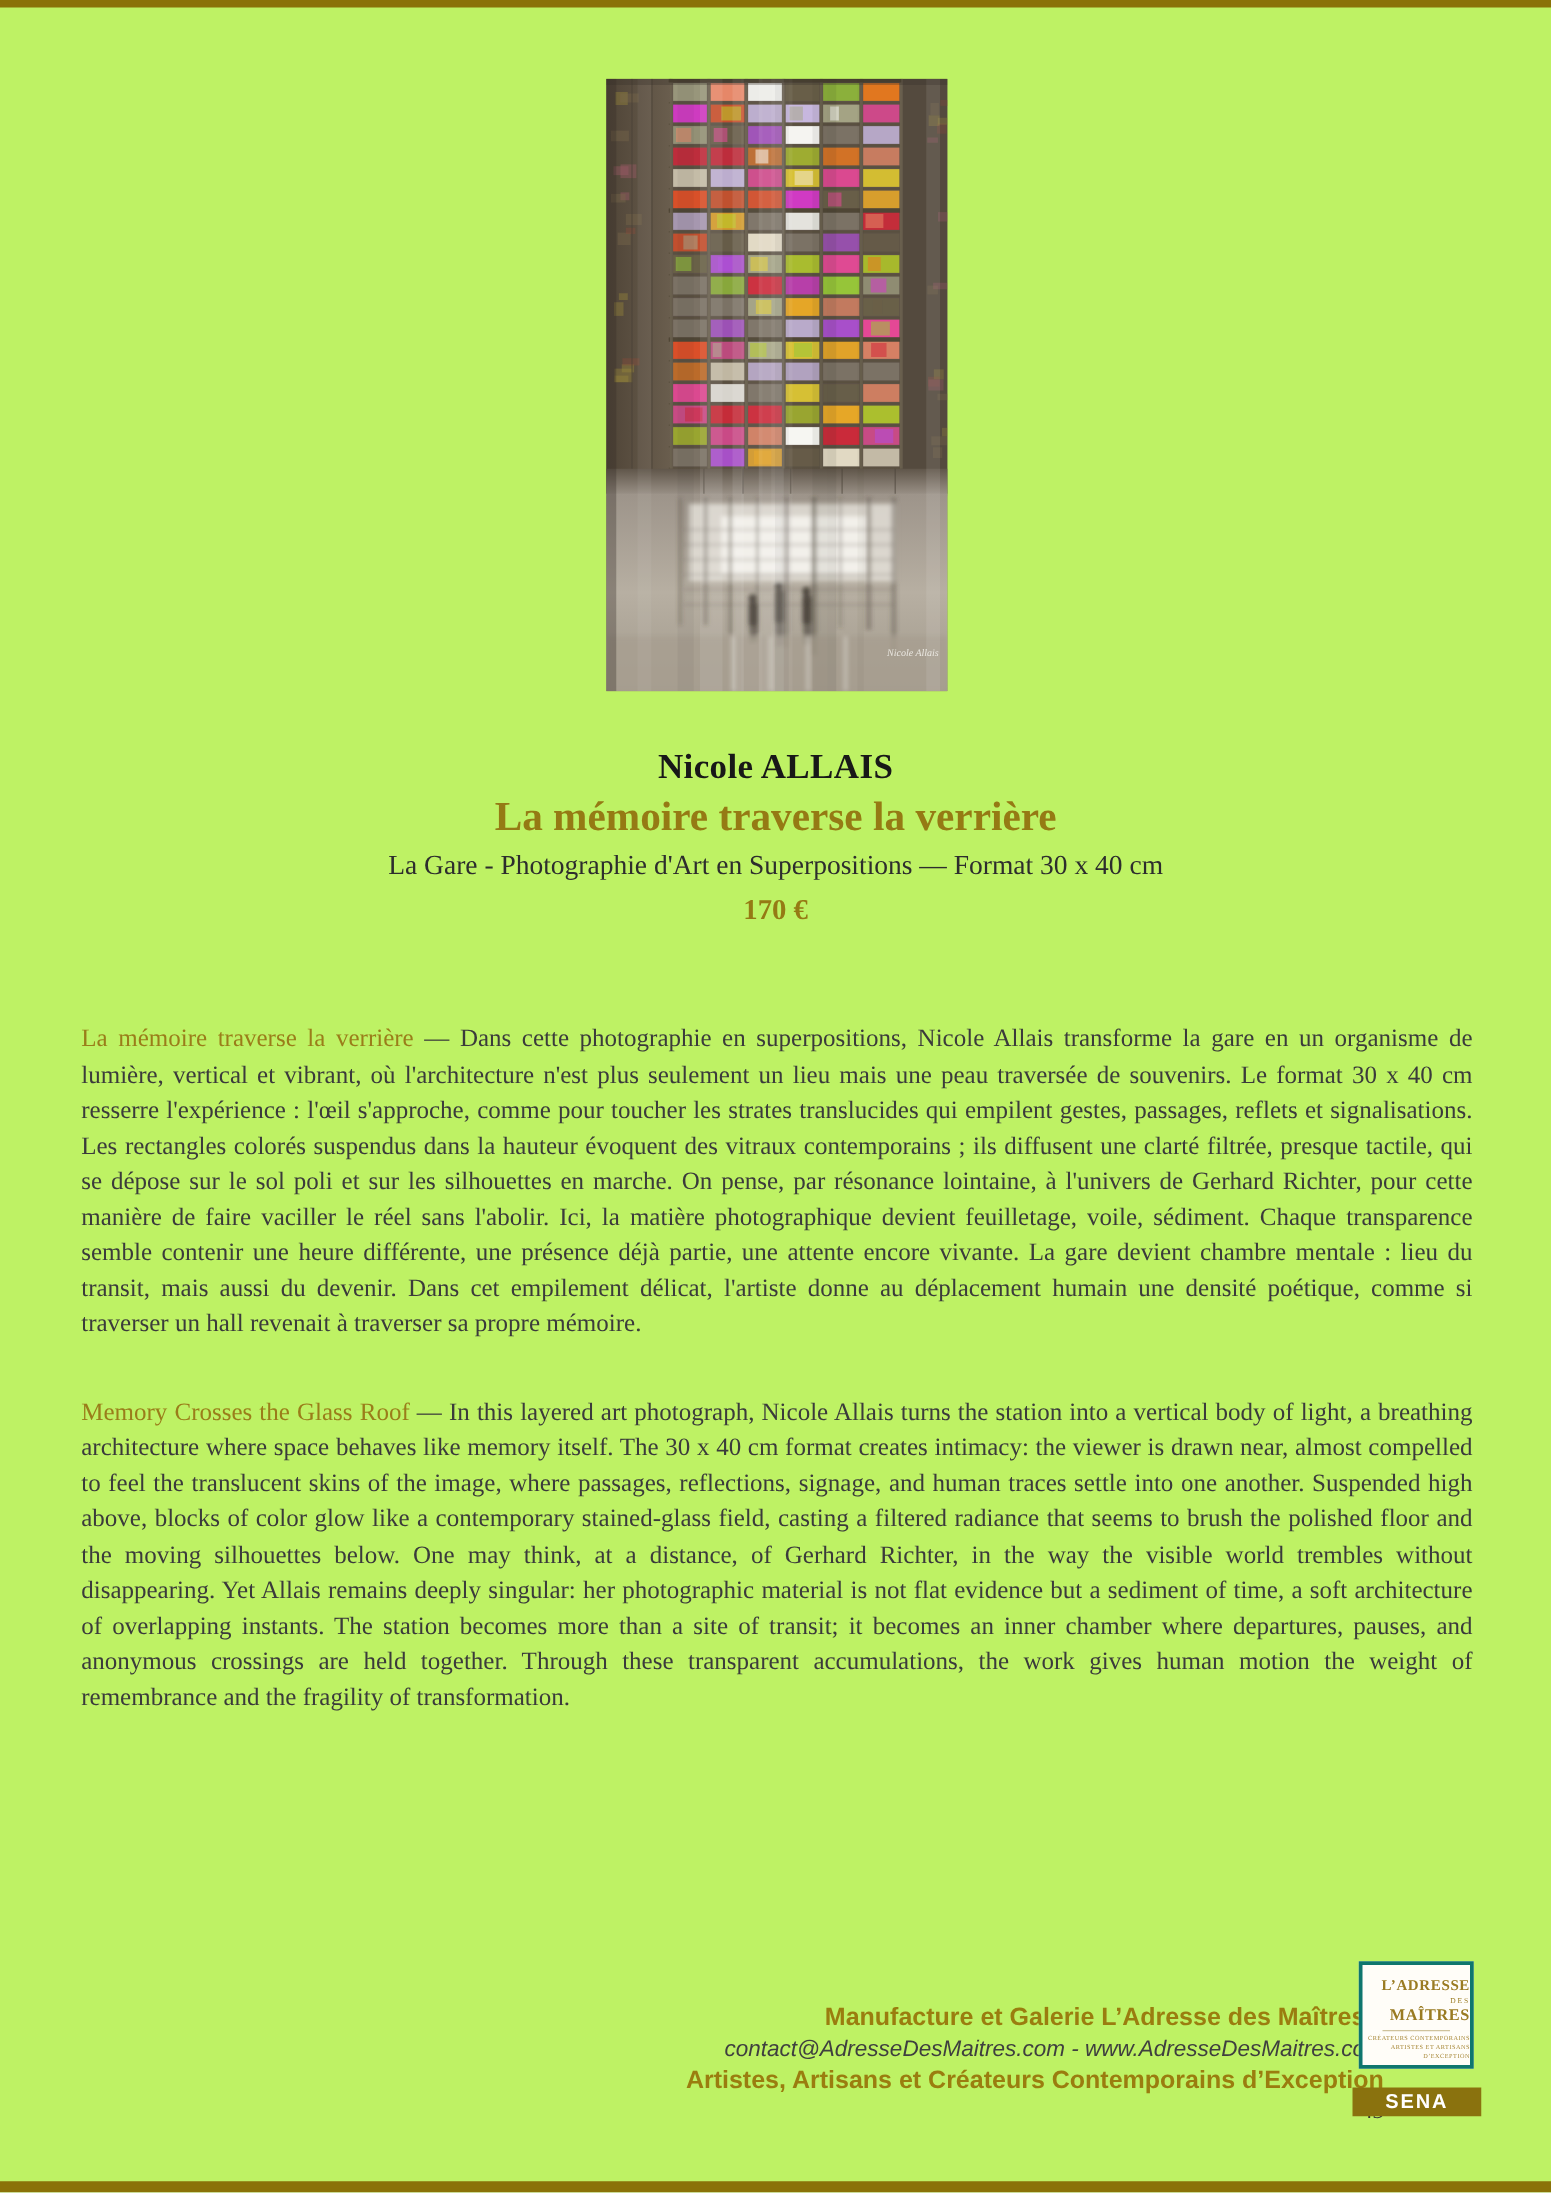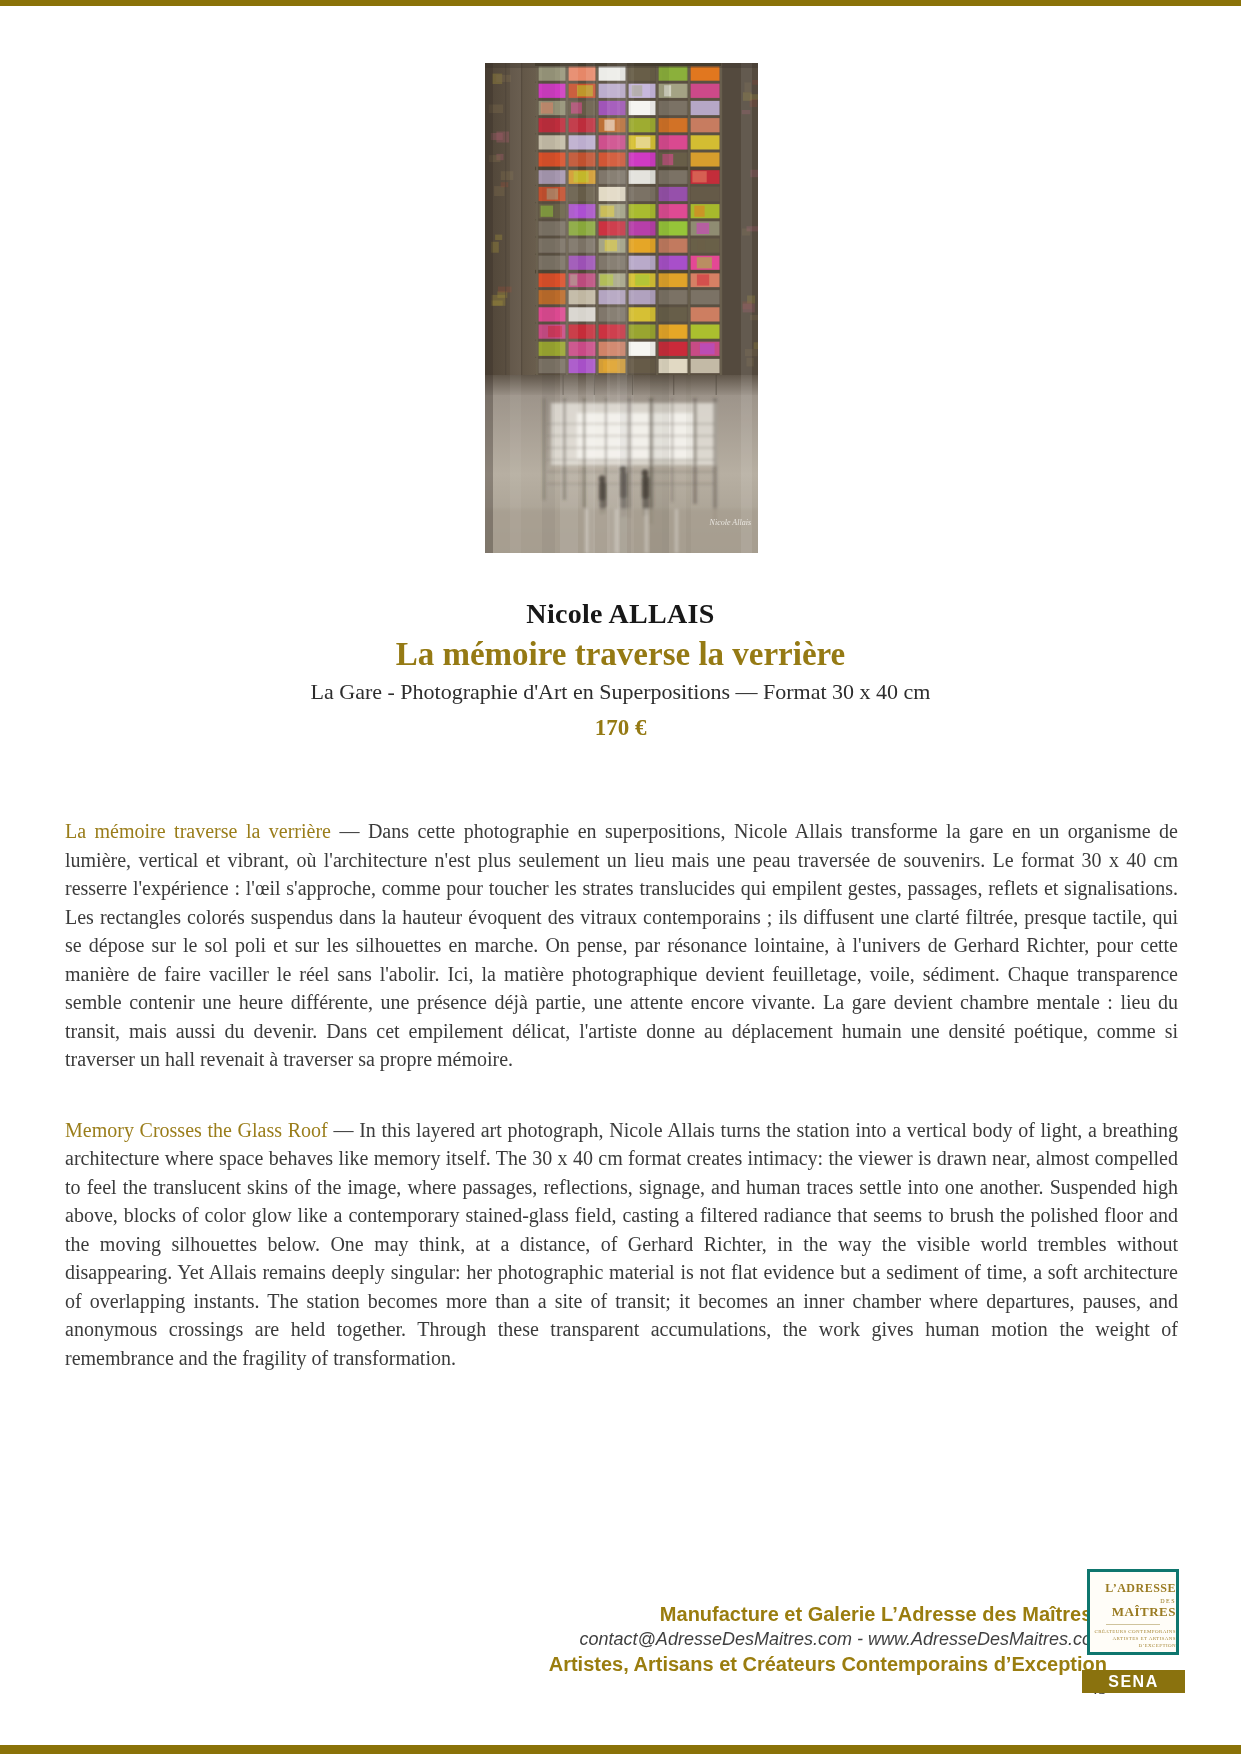--- a/index.html
+++ b/index.html
@@ -1,17 +1,17 @@
 <!DOCTYPE html>
 <html><head>
 <meta charset="utf-8">
 <style>
   html,body{margin:0;padding:0;background:#e8e8e8;}
   .page{
-    position:relative;width:1241px;height:1754px;margin:0 auto;background:#ffffff;
+    position:relative;width:1241px;height:1754px;margin:0 auto;background:#bef264;
     font-family:"Liberation Serif","DejaVu Serif",serif;overflow:hidden;
   }
   .border-top{position:absolute;top:0;left:0;right:0;height:6px;background:#8a7208;}
   .border-bottom{position:absolute;bottom:0;left:0;right:0;height:9px;background:#8a7208;}
 
   .photo{position:absolute;left:485px;top:63px;width:273px;height:490px;}
   .photo svg{display:block;width:273px;height:490px;}
 
   .header{position:absolute;top:598px;left:0;width:100%;text-align:center;}
   .artist{font-size:28px;font-weight:bold;color:#181818;letter-spacing:.3px;}

